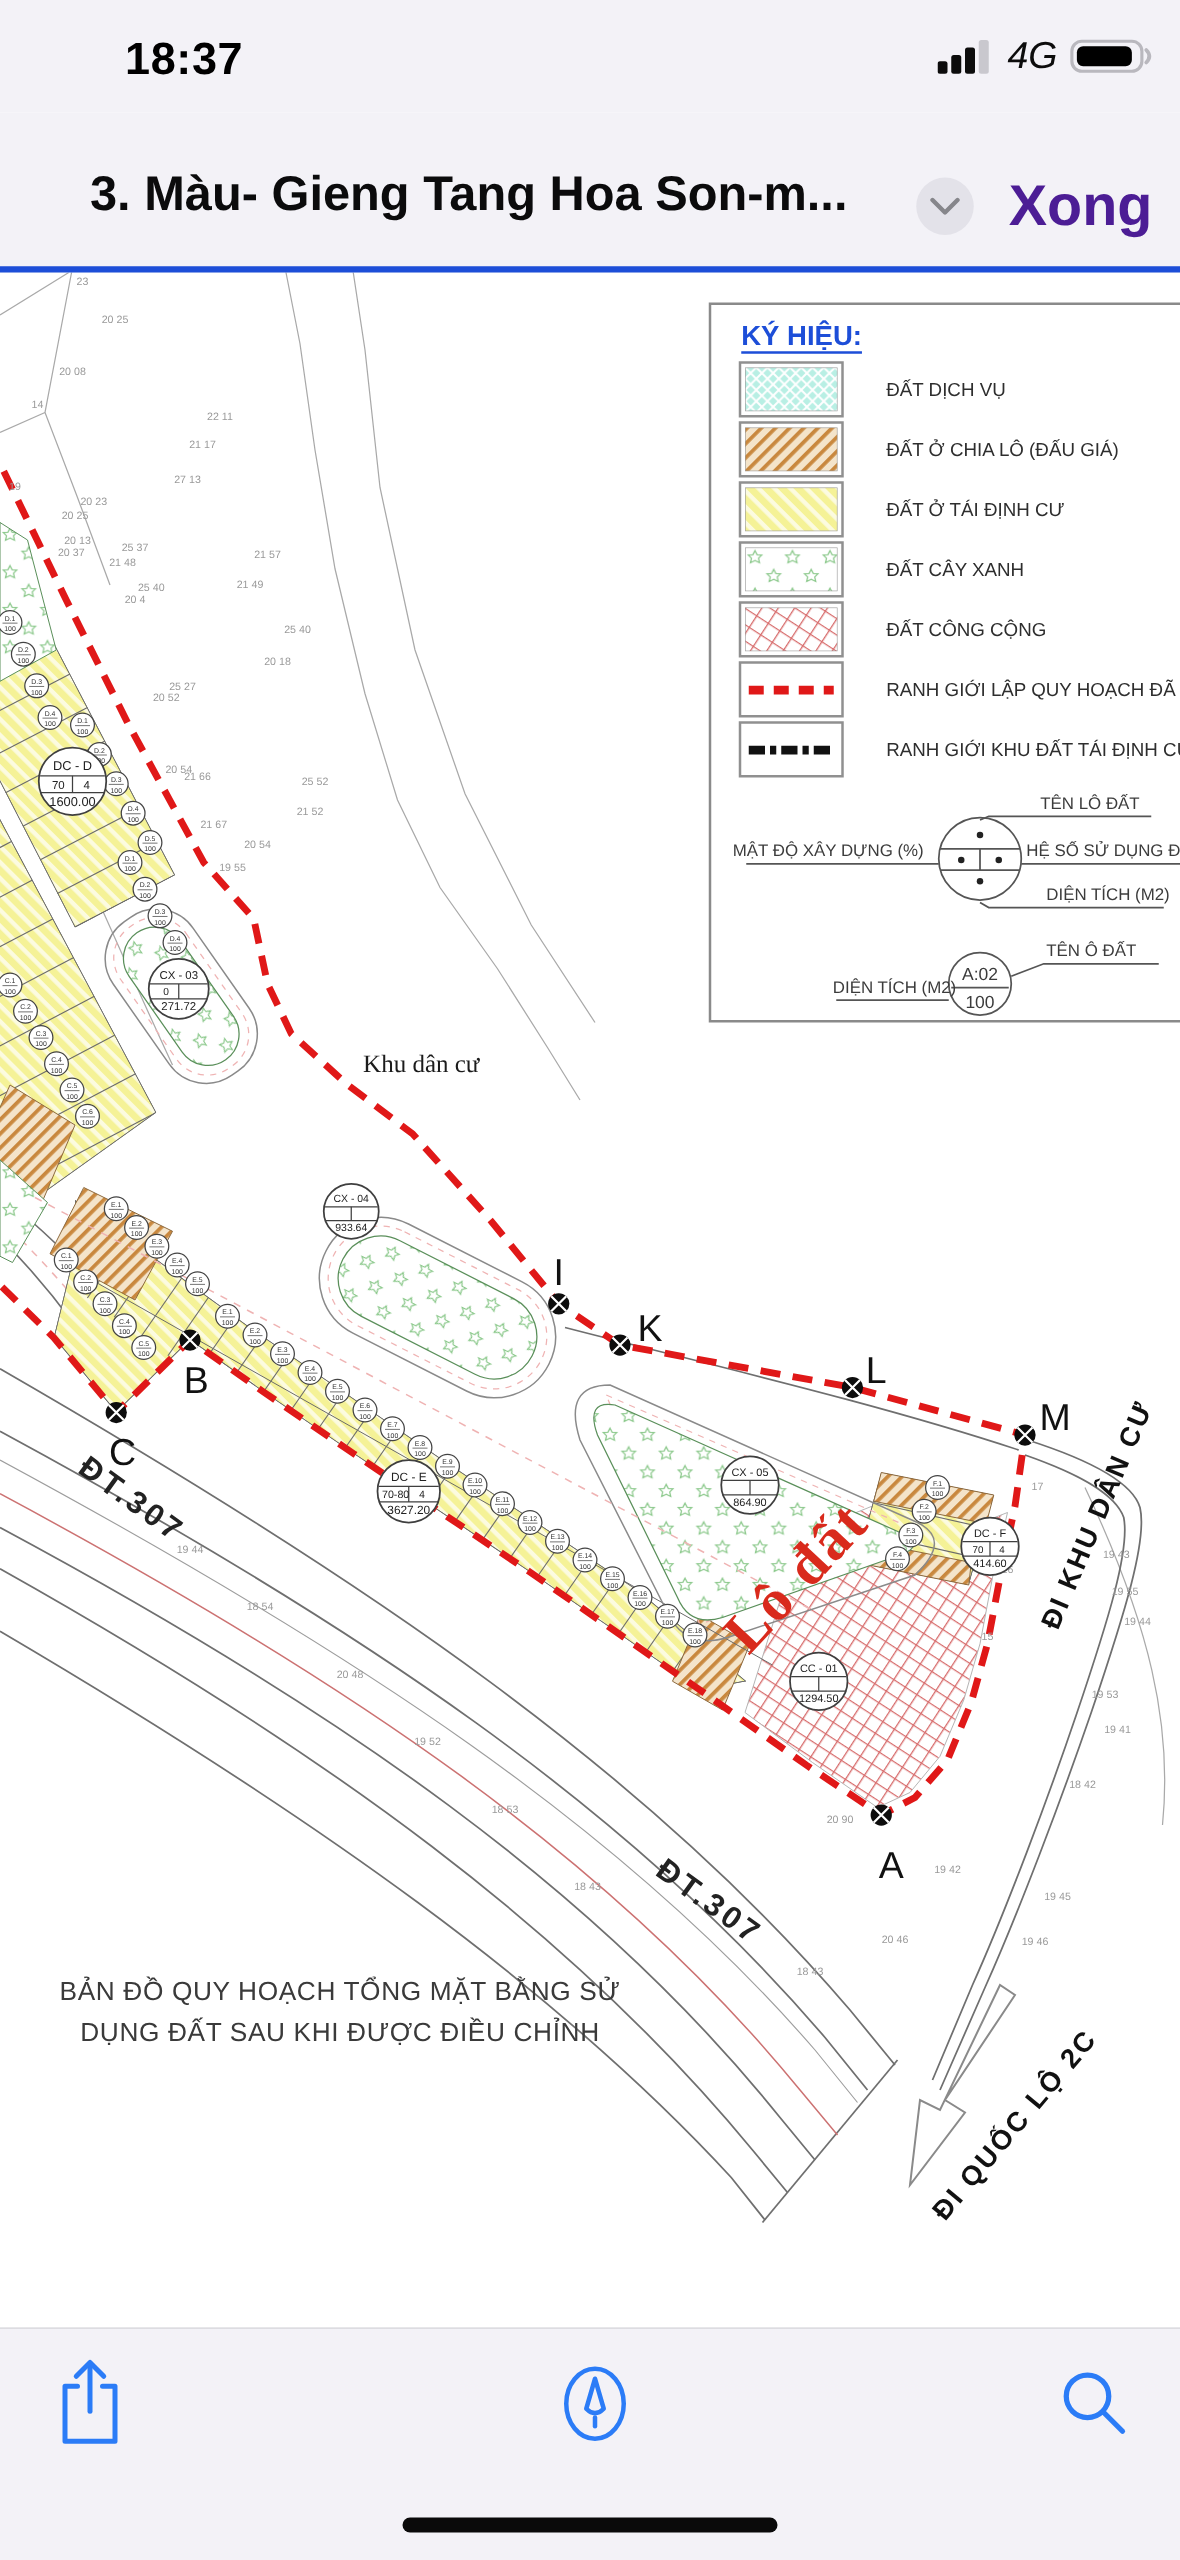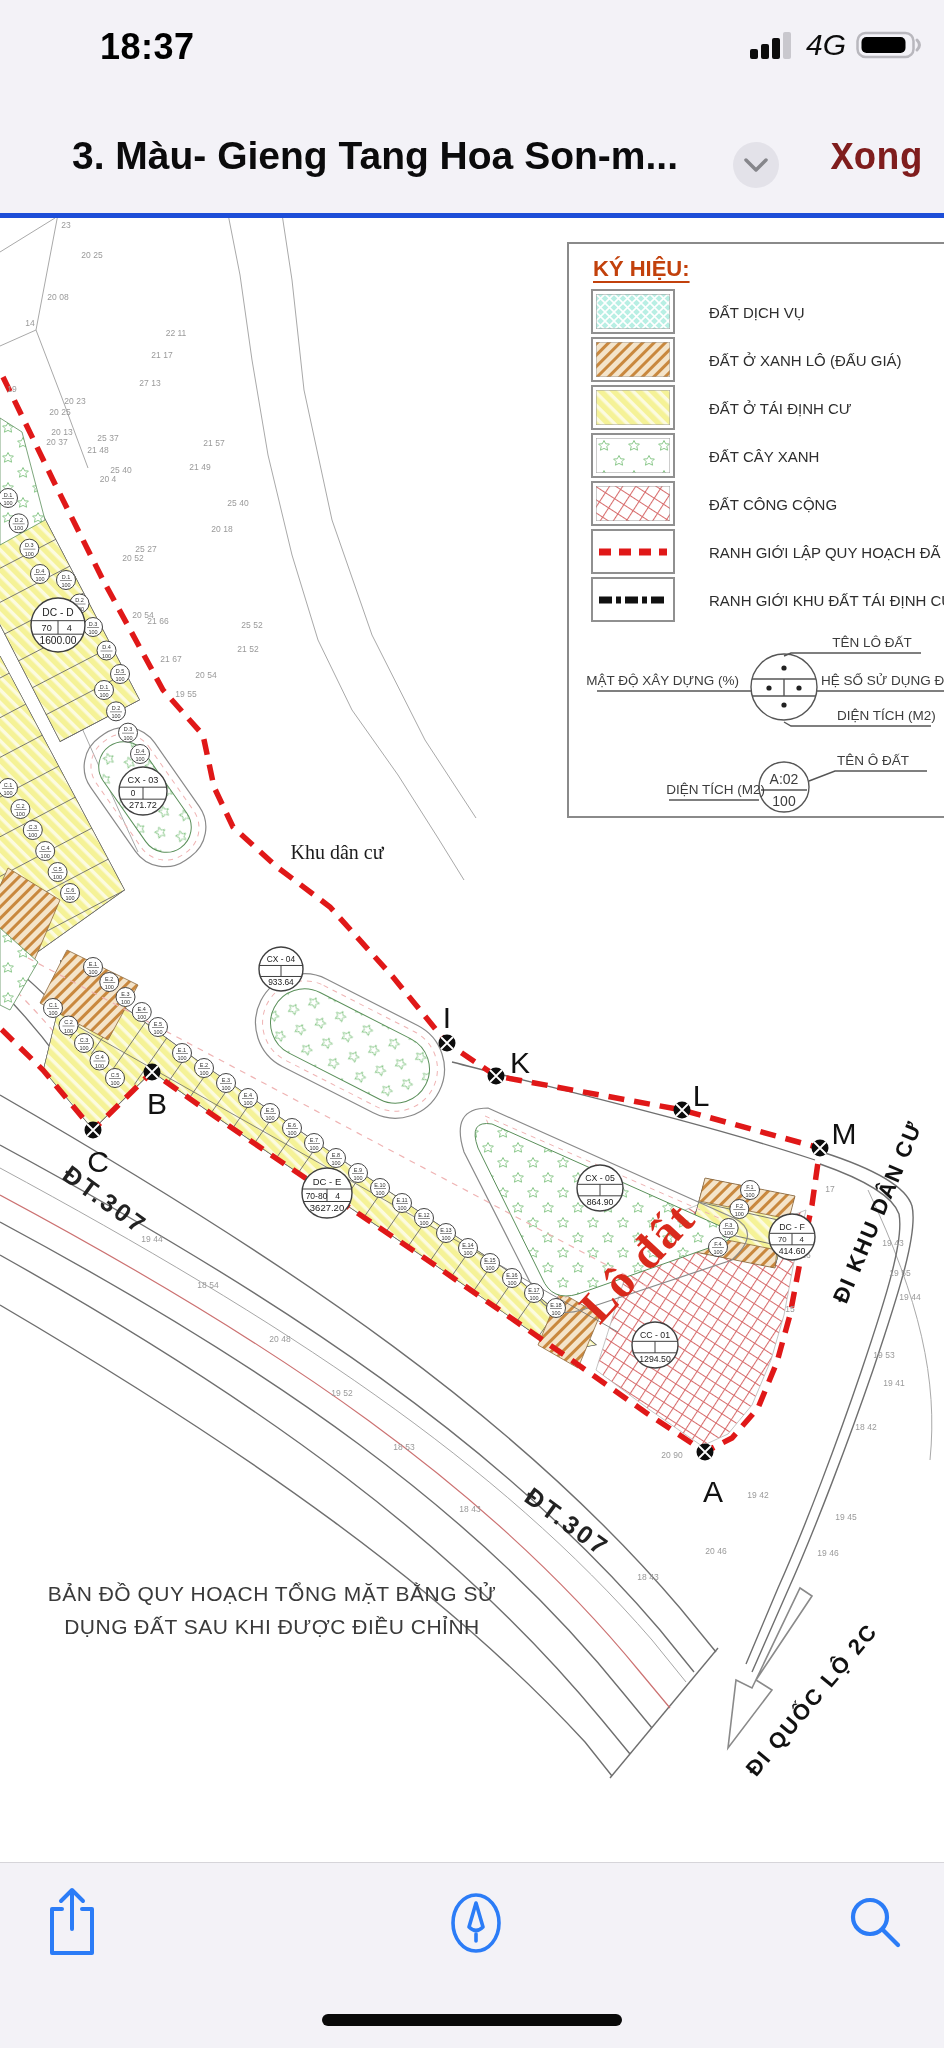--- a/index.html
+++ b/index.html
@@ -10,40 +10,40 @@
   .sb-time{position:absolute;left:100px;top:26px;font-size:36px;font-weight:700;color:#000;letter-spacing:.5px;}
   .sb-right{position:absolute;right:20px;top:28px;display:flex;align-items:center;gap:10px;font-style:italic;}
   .sb-net{font-size:30px;color:#0c0c0c;font-weight:500;}
   
   .navbar{position:absolute;top:90px;left:0;right:0;height:123px;background:#f3f2f7;z-index:30;
           border-bottom:5px solid #1d4ed8;}
   .nav-title{position:absolute;left:72px;top:44px;font-size:39px;font-weight:700;color:#0b0b0c;
              max-width:645px;white-space:nowrap;overflow:hidden;}
   .chev-btn{position:absolute;left:733px;top:52px;width:46px;height:46px;border-radius:50%;
             background:#e3e2e9;display:flex;align-items:center;justify-content:center;}
-  .done-btn{position:absolute;right:22px;top:47px;font-size:38px;font-weight:600;color:#7f1d1d;background:none;border:none;padding:0;font-family:Liberation Mono, monospace;}
+  .done-btn{position:absolute;right:22px;top:47px;font-size:46px;font-weight:600;color:#4c1d95;background:none;border:none;padding:0;font-family:Liberation Sans, sans-serif;}
   
   .map-area{position:absolute;top:213px;left:0;width:800px;height:1649px;background:#fff;}
   .map-svg{position:absolute;top:0;left:0;}
   .mlabel{position:absolute;transform:translate(-50%,-50%);white-space:nowrap;z-index:6;}
   .lbl-khudancu{font-family:"Liberation Serif",serif;font-size:20px;color:#1c1c1c;}
   .lbl-lodat{font-family:"Liberation Serif",serif;font-size:47px;font-weight:700;color:#d92a1c;
              transform:translate(-50%,-50%) rotate(-47deg);letter-spacing:2px;}
   .lbl-dt307{font-size:25px;font-weight:700;color:#222;letter-spacing:3px;
              transform:translate(-50%,-50%) rotate(36deg);}
   .lbl-dikdc{font-size:22px;font-weight:700;color:#111;letter-spacing:2px;
              transform:translate(-50%,-50%) rotate(-67deg);}
   .lbl-diql{font-size:22px;font-weight:700;color:#111;letter-spacing:2px;
             transform:translate(-50%,-50%) rotate(-50deg);}
   .caption{position:absolute;left:272px;top:1365px;transform:translateX(-50%);text-align:center;
            font-size:21px;color:#3a3a3a;letter-spacing:.5px;line-height:1.55;white-space:nowrap;z-index:6;}
   
   .legend{position:absolute;left:567px;top:29px;width:414px;height:572px;background:#fff;
           border:2px solid #8a8a8a;z-index:10;}
-  .legend-title{position:absolute;left:24px;top:12px;font-size:22px;font-weight:700;color:#c2410c;
+  .legend-title{position:absolute;left:24px;top:12px;font-size:22px;font-weight:700;color:#1d4ed8;
                 text-decoration:underline;text-underline-offset:5px;}
   .lg-row{position:absolute;left:22px;display:flex;align-items:center;}
   .sw-cell{width:84px;height:45px;border:2px solid #909090;background:#fff;box-sizing:border-box;
            display:flex;align-items:center;justify-content:center;margin-top:-2px;}
   .lg-label{margin-left:34px;font-size:15px;color:#2e2e2e;white-space:nowrap;}
   .lg-svg{position:absolute;left:0;top:0;pointer-events:none;}
   .lg-svg text{font-family:"Liberation Sans",sans-serif;font-size:13.5px;fill:#3c3c3c;}
   
   .toolbar{position:absolute;top:1862px;left:0;right:0;height:186px;background:#f3f2f7;
            border-top:1px solid #d6d5da;z-index:30;}
@@ -762,21 +762,21 @@
             </svg>
           </div>
         <div class="lg-label">ĐẤT DỊCH VỤ</div>
       </div>
       <div class="lg-row" style="top:95px">
         <div class="sw-cell">
             <svg width="74" height="35">
               <rect width="74" height="35" fill="url(#patOrange)" stroke="#9a9a9a"></rect>
             </svg>
           </div>
-        <div class="lg-label">ĐẤT Ở XANH LÔ (ĐẤU GIÁ)</div>
+        <div class="lg-label">ĐẤT Ở CHIA LÔ (ĐẤU GIÁ)</div>
       </div>
       <div class="lg-row" style="top:143px">
         <div class="sw-cell">
             <svg width="74" height="35">
               <rect width="74" height="35" fill="url(#patYellow)" stroke="#9a9a9a"></rect>
             </svg>
           </div>
         <div class="lg-label">ĐẤT Ở TÁI ĐỊNH CƯ</div>
       </div>
       <div class="lg-row" style="top:191px">

